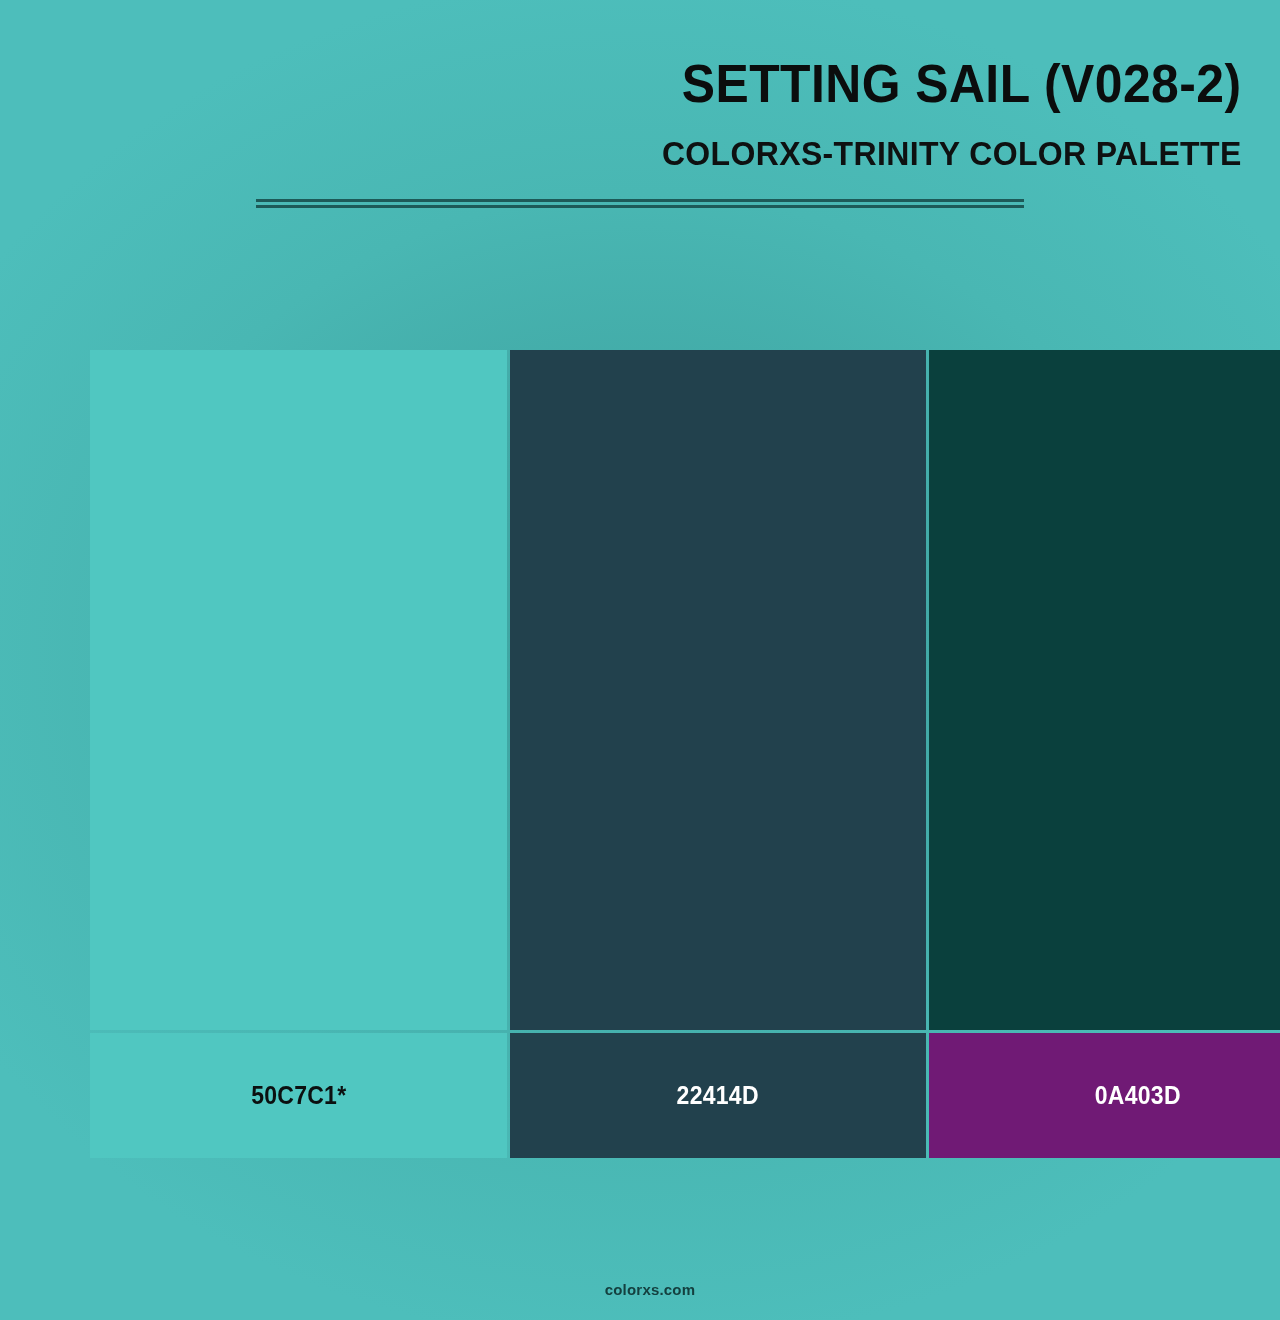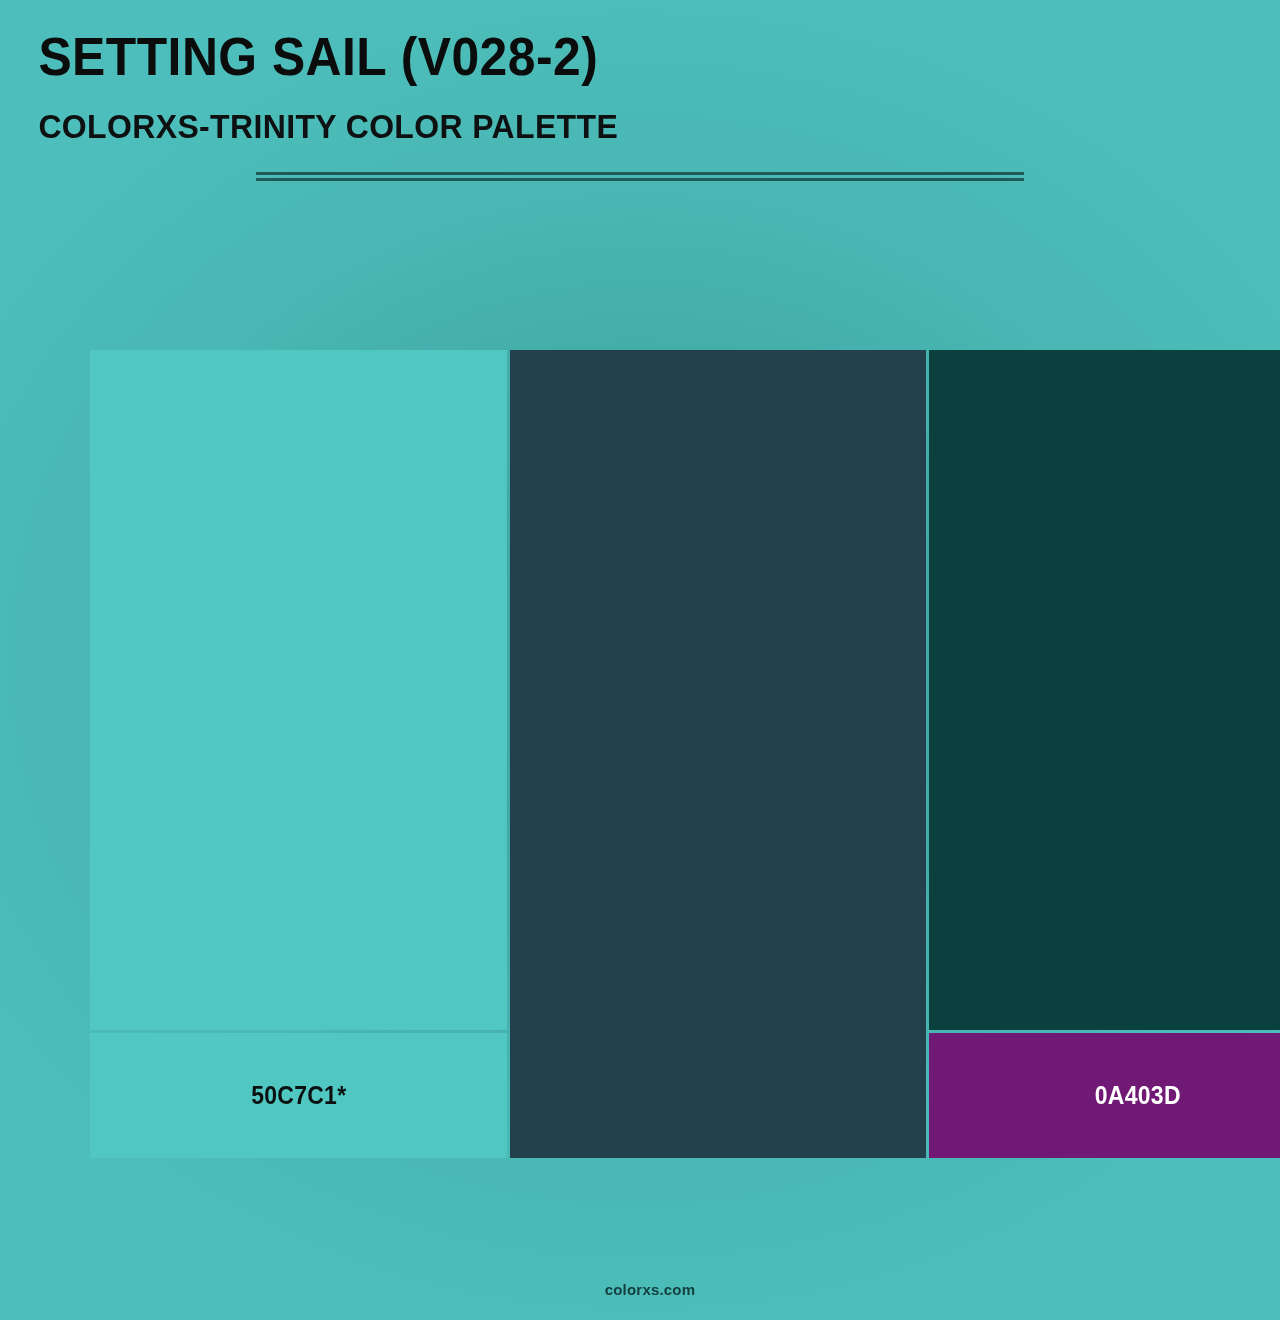--- a/index.html
+++ b/index.html
@@ -12,22 +12,22 @@
 
   body {
     font-family: "Liberation Sans", "DejaVu Sans", sans-serif;
     background-color: #4ab9b5;
     background-image: radial-gradient(ellipse 62% 52% at 50% 50%, #3da4a1 0%, #42aaa7 38%, #49b7b3 68%, #4dbebb 100%);
     position: relative;
   }
 
   
   .header {
-    padding-top: 27px;
-    text-align: left;
+    padding-top: 54px;
+    text-align: right;
   }
 
   .palette-title {
     font-size: 53px;
     font-weight: bold;
     letter-spacing: 0.5px;
     color: #0b0d0d;
     line-height: 1.12;
     transform: scaleX(0.94);
   }
@@ -124,20 +124,23 @@
 
   <div class="swatch-col">
     <div class="swatch-block" style="background-color: rgb(80, 199, 193);"></div>
     <div class="swatch-label-box" style="background-color: rgb(80, 199, 193);">
       <span class="swatch-label" style="color: rgb(11, 16, 16);">50C7C1*</span>
     </div>
   </div>
 
   <div class="swatch-col">
     <div class="swatch-block" style="background-color: rgb(34, 65, 77);"></div>
+    <div class="swatch-label-box" style="background-color: rgb(34, 65, 77);">
+      <span class="swatch-label" style="color: rgb(255, 255, 255);">22414D</span>
+    </div>
   </div>
 
   <div class="swatch-col">
     <div class="swatch-block" style="background-color: rgb(10, 64, 61);"></div>
     <div class="swatch-label-box" style="background-color: #701a75;">
       <span class="swatch-label" style="color: rgb(255, 255, 255);">0A403D</span>
     </div>
   </div>
 
 </div>

